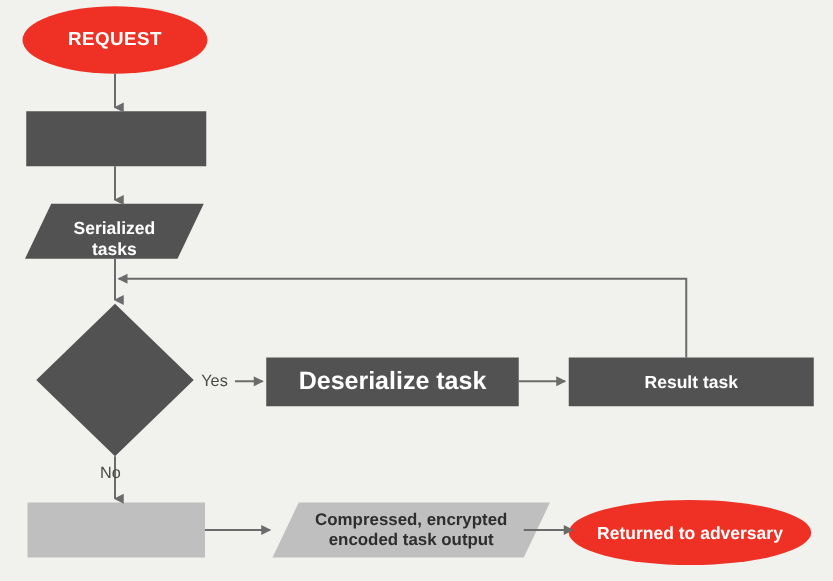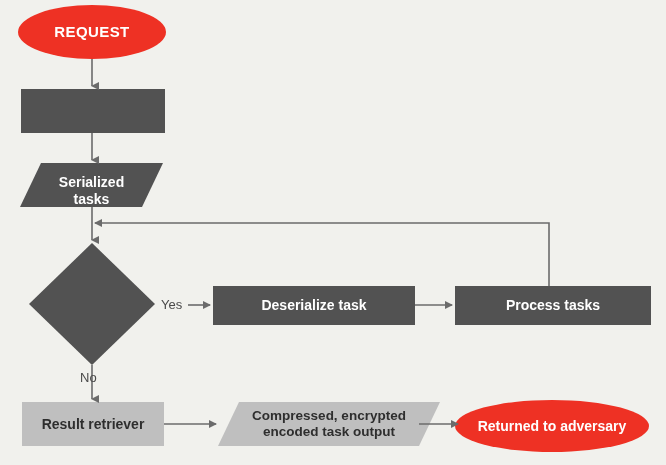--- a/index.html
+++ b/index.html
@@ -101,25 +101,24 @@
     <line x1="419" y1="424" x2="458" y2="424" stroke="#6b6b6b" stroke-width="1.6" marker-end="url(#arrow-right)"></line>
   </svg>
 
   <div class="node-label label-on-dark" style="left:18px; top:5px; width:148px; height:54px; font-size:15px; letter-spacing:0.4px;text-align:right;">REQUEST</div>
 
 
   <div class="node-label label-on-dark" style="left:20px; top:163px; width:143px; height:56px; font-size:14px;">Serialized
 tasks</div>
 
 
-  <div class="node-label label-on-dark" style="left:213px; top:286px; width:202px; height:39px; font-size:14px;">Deserialize task</div>
+  <div class="node-label label-on-dark" style="left:213px; top:286px; width:202px; height:39px; font-size:20px;">Deserialize task</div>
 
-  <div class="node-label label-on-dark" style="left:455px; top:286px; width:196px; height:39px; font-size:14px;">Process tasks</div>
+  <div class="node-label label-on-dark" style="left:455px; top:286px; width:196px; height:39px; font-size:14px;">Result task</div>
 
-  <div class="node-label label-on-light" style="left:22px; top:402px; width:142px; height:44px; font-size:14px;">Result retriever</div>
 
   <div class="node-label label-on-light" style="left:218px; top:402px; width:222px; height:44px; font-size:13.5px;">Compressed, encrypted
 encoded task output</div>
 
   <div class="node-label label-on-dark" style="left:455px; top:400px; width:194px; height:52px; font-size:14px;">Returned to adversary</div>
 
   <div class="edge-label" style="left:161px; top:298px;">Yes</div>
 
   <div class="edge-label" style="left:80px; top:371px;">No</div>
 

